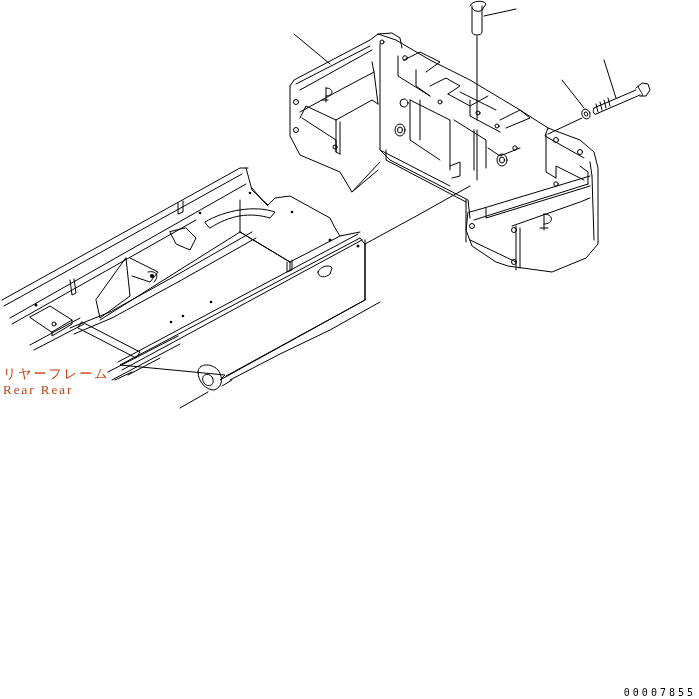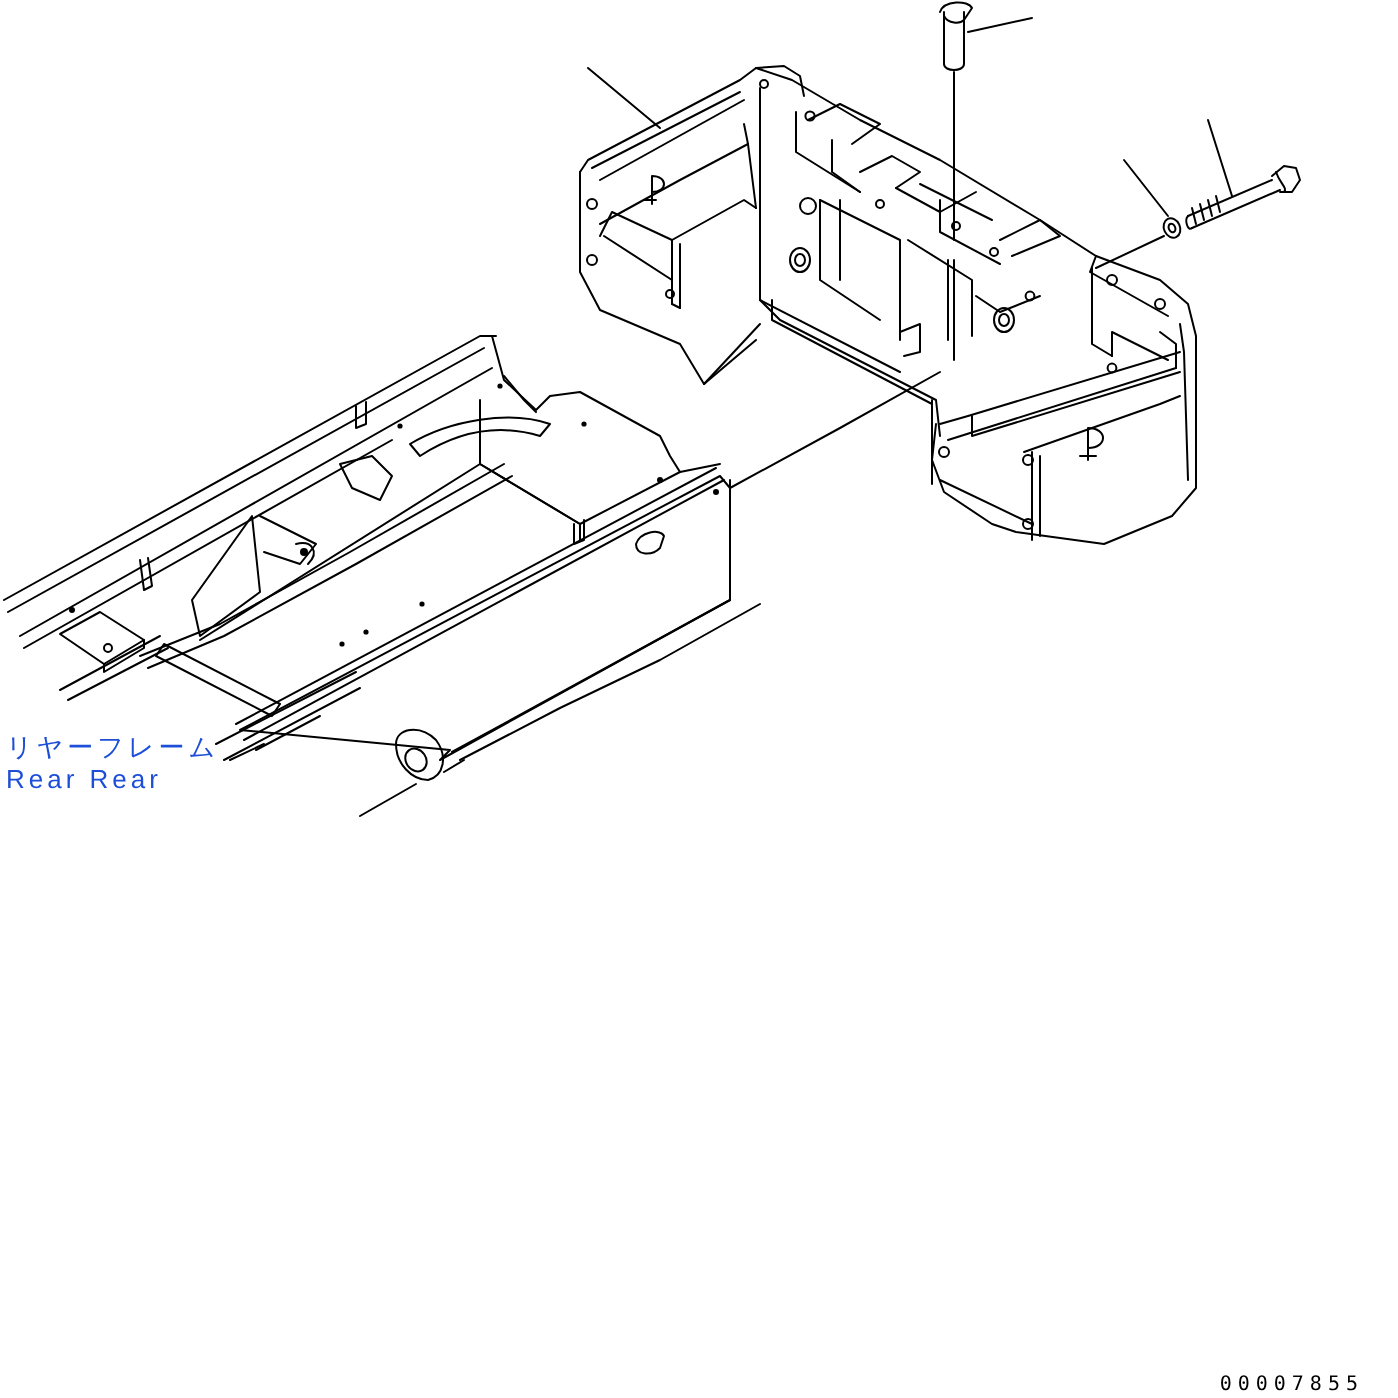--- a/index.html
+++ b/index.html
@@ -5,31 +5,31 @@
     html, body { margin: 0; padding: 0; background: #ffffff; }
     body { width: 699px; height: 699px; position: relative; overflow: hidden; }
     #canvas { position: absolute; left: 0; top: 0; width: 699px; height: 699px; }
     svg.art { position: absolute; left: 0; top: 0; }
     svg.art * { vector-effect: non-scaling-stroke; }
     .ln { fill: none; stroke: #000; stroke-width: 1; stroke-linejoin: round; stroke-linecap: round; }
     .fillw { fill: #fff; stroke: #000; stroke-width: 1; stroke-linejoin: round; }
     .dot { fill: #000; }
     .label {
       position: absolute;
-      font-family: Liberation Sans, sans-serif;
+      font-family: Liberation Serif, serif;
       font-size: 13px;
-      color: #1d4ed8;
+      color: #c2410c;
       letter-spacing: 2px;
       line-height: 15px;
       white-space: nowrap;
     }
     #label-jp { left: 3px; top: 366px; }
     #label-en { left: 3px; top: 382px; }
     #drawing-no {
-      position: absolute; right: 17px; top: 687px;
+      position: absolute; right: 3px; top: 687px;
       font-family: "DejaVu Sans Mono", "Liberation Mono", monospace;
       font-size: 10px; letter-spacing: 3px; color: #000; white-space: nowrap;
     }
   </style>
 </head>
 <body>
 
 <div id="canvas">
 
   <svg class="art" width="699" height="699" viewBox="0 0 699 699">

